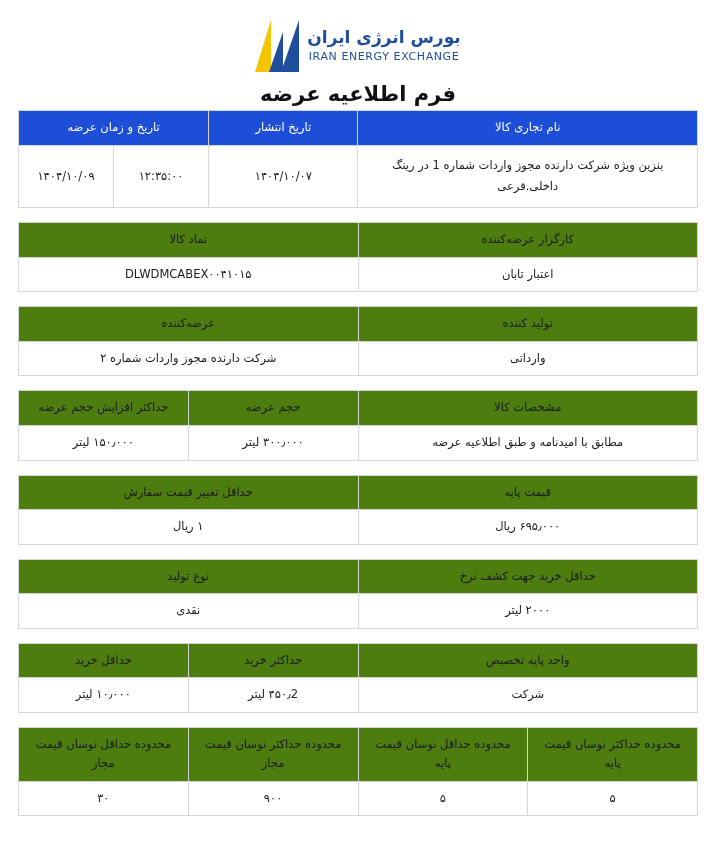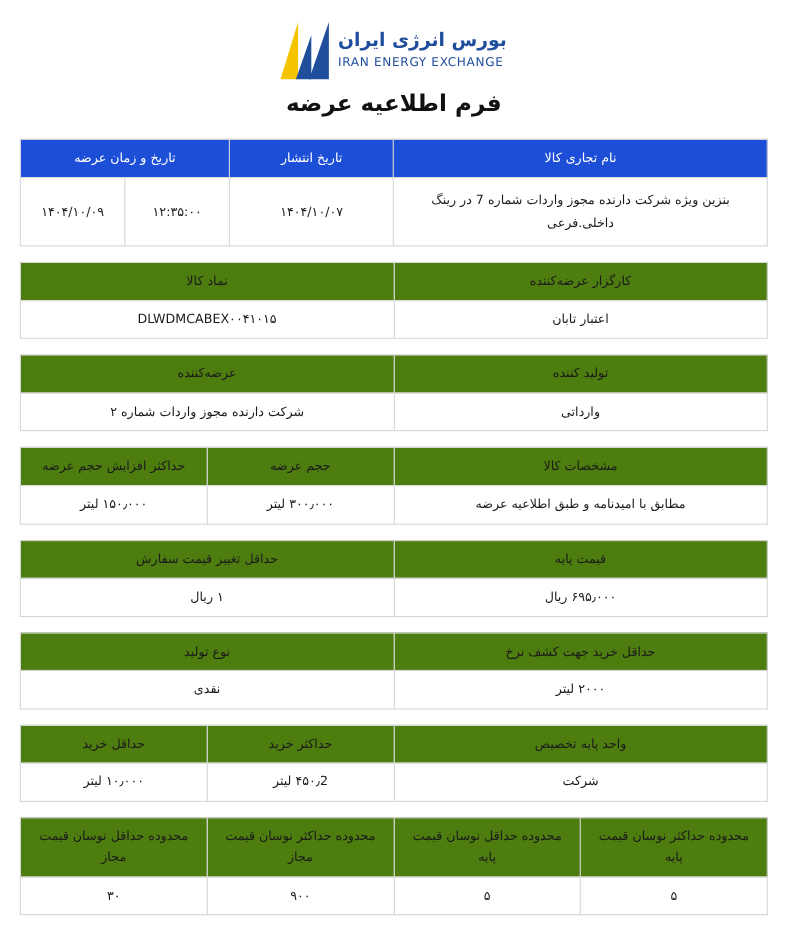--- a/index.html
+++ b/index.html
@@ -56,20 +56,21 @@
     left: 14px;
     border-width: 0 0 40px 14px;
     border-color: transparent transparent #1f4e9c transparent;
   }
   .logo-mark .b3 {
     left: 26px;
     border-width: 0 0 52px 18px;
     border-color: transparent transparent #1f4e9c transparent;
   }
   .logo-text {
+    text-align: center;
     line-height: 1.15;
   }
   .logo-fa {
     color: #1f4e9c;
     font-size: 17px;
     font-weight: bold;
     letter-spacing: 0;
   }
   .logo-en {
     color: #1f4e9c;
@@ -78,21 +79,21 @@
     margin-top: 3px;
     direction: ltr;
   }
 
   
   .doc-title {
     text-align: center;
     font-size: 21px;
     font-weight: bold;
     color: #111;
-    margin: 10px 0 20px 0;
+    margin: 10px 0 4px 0;
   }
 
   
   table.block {
     width: 100%;
     border-collapse: collapse;
     margin-bottom: 14px;
     table-layout: fixed;
   }
   table.block td, table.block th {
@@ -158,21 +159,21 @@
         <col style="width:14%">
         <col style="width:14%">
       </colgroup>
     <tbody>
         <tr>
       <th class="head-blue">نام تجاری کالا</th>
       <th class="head-blue">تاریخ انتشار</th>
       <th class="head-blue" colspan="2">تاریخ و زمان عرضه</th>
     </tr>
     <tr>
-      <td class="value multi">بنزین ویژه شرکت دارنده مجوز واردات شماره 7 در رینگ داخلی.فرعی</td>
+      <td class="value multi">بنزین ویژه شرکت دارنده مجوز واردات شماره 1 در رینگ داخلی.فرعی</td>
       <td class="value">۱۴۰۴/۱۰/۰۷</td>
       <td class="value">۱۲:۳۵:۰۰</td>
       <td class="value">۱۴۰۴/۱۰/۰۹</td>
     </tr>
   </tbody>
     </table>
 
   <table class="block">
     <colgroup>
         <col style="width:50%">

